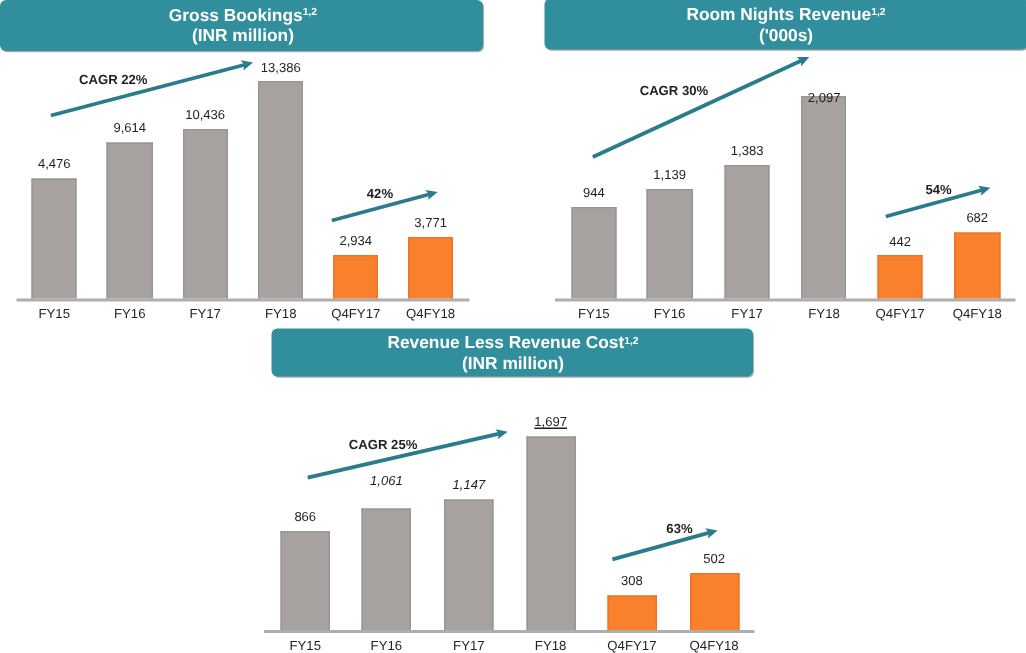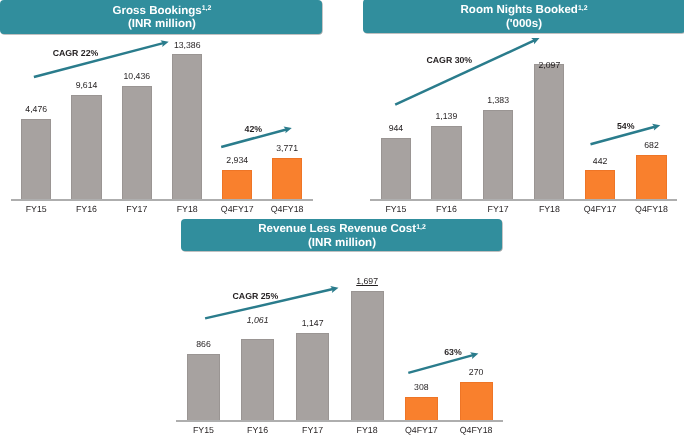--- a/index.html
+++ b/index.html
@@ -55,21 +55,21 @@
     <div class="xlab" style="left:1.2px;top:205.4px;">FY15</div>
     <div class="xlab" style="left:51.5px;top:205.4px;">FY16</div>
     <div class="xlab" style="left:101.8px;top:205.4px;">FY17</div>
     <div class="xlab" style="left:152.2px;top:205.4px;">FY18</div>
     <div class="xlab" style="left:202.2px;top:205.4px;">Q4FY17</div>
     <div class="xlab" style="left:252.1px;top:205.4px;">Q4FY18</div>
   </div>
 
   <div class="panel" style="left:342px;top:0px;width:342px;height:214px;">
     <div class="hdr" style="left:21px;top:-1px;width:322px;height:34.3px;padding-left:0px;">
-      <div class="l1"><span>Room Nights Booked</span><sup>1,2</sup></div>
+      <div class="l1"><span>Room Nights Revenue</span><sup>1,2</sup></div>
       <div class="l2">('000s)</div>
     </div>
     <div class="axis" style="left:28px;top:198.8px;width:307px;height:2.0px;"></div>
     <div class="bar gb" style="left:38.8px;top:138.21px;width:30.3px;height:60.59px;background:var(--gray);"></div>
     <div class="bar gb" style="left:89.3px;top:125.69px;width:30.3px;height:73.11px;background:var(--gray);"></div>
     <div class="bar gb" style="left:141.0px;top:110.03px;width:30.3px;height:88.77px;background:var(--gray);"></div>
     <div class="bar gb" style="left:192.2px;top:64.20px;width:30.3px;height:134.60px;background:var(--gray);"></div>
     <div class="bar ob" style="left:243.0px;top:170.43px;width:30.3px;height:28.37px;background:var(--orange);"></div>
     <div class="bar ob" style="left:294.4px;top:155.02px;width:30.3px;height:43.78px;background:var(--orange);"></div>
     <div class="vlab" style="left:18.9px;top:124.31px;">944</div>
@@ -93,24 +93,24 @@
     </div>
     <div class="axis" style="left:175.9px;top:205.0px;width:327px;height:2.0px;"></div>
     <div class="bar gb" style="left:187.0px;top:139.32px;width:33.0px;height:65.88px;background:var(--gray);"></div>
     <div class="bar gb" style="left:241.1px;top:124.48px;width:33.0px;height:80.72px;background:var(--gray);"></div>
     <div class="bar gb" style="left:296.1px;top:117.94px;width:33.0px;height:87.26px;background:var(--gray);"></div>
     <div class="bar gb" style="left:350.6px;top:76.10px;width:33.0px;height:129.10px;background:var(--gray);"></div>
     <div class="bar ob" style="left:404.8px;top:181.77px;width:33.0px;height:23.43px;background:var(--orange);"></div>
     <div class="bar ob" style="left:459.6px;top:167.01px;width:33.0px;height:38.19px;background:var(--orange);"></div>
     <div class="vlab" style="left:168.5px;top:125.42px;">866</div>
     <div class="vlab" style="left:222.6px;top:101px;font-style:italic;">1,061</div>
-    <div class="vlab" style="left:277.6px;top:104.04px;">1,147</div>
+    <div class="vlab" style="left:277.6px;top:104.04px;font-style:italic;">1,147</div>
     <div class="vlab" style="left:332.1px;top:62.20px;text-decoration:underline;">1,697</div>
     <div class="vlab" style="left:386.3px;top:167.87px;">308</div>
-    <div class="vlab" style="left:441.1px;top:153.11px;">270</div>
+    <div class="vlab" style="left:441.1px;top:153.11px;">502</div>
     <div class="xlab" style="left:168.5px;top:211.3px;">FY15</div>
     <div class="xlab" style="left:222.6px;top:211.3px;">FY16</div>
     <div class="xlab" style="left:277.6px;top:211.3px;">FY17</div>
     <div class="xlab" style="left:332.1px;top:211.3px;">FY18</div>
     <div class="xlab" style="left:386.3px;top:211.3px;">Q4FY17</div>
     <div class="xlab" style="left:441.1px;top:211.3px;">Q4FY18</div>
   </div>
 
   <div class="cagr" style="left:30.5px;top:48.8px;">CAGR 22%</div>
   <div class="cagr" style="left:208.3px;top:124.8px;">42%</div>

